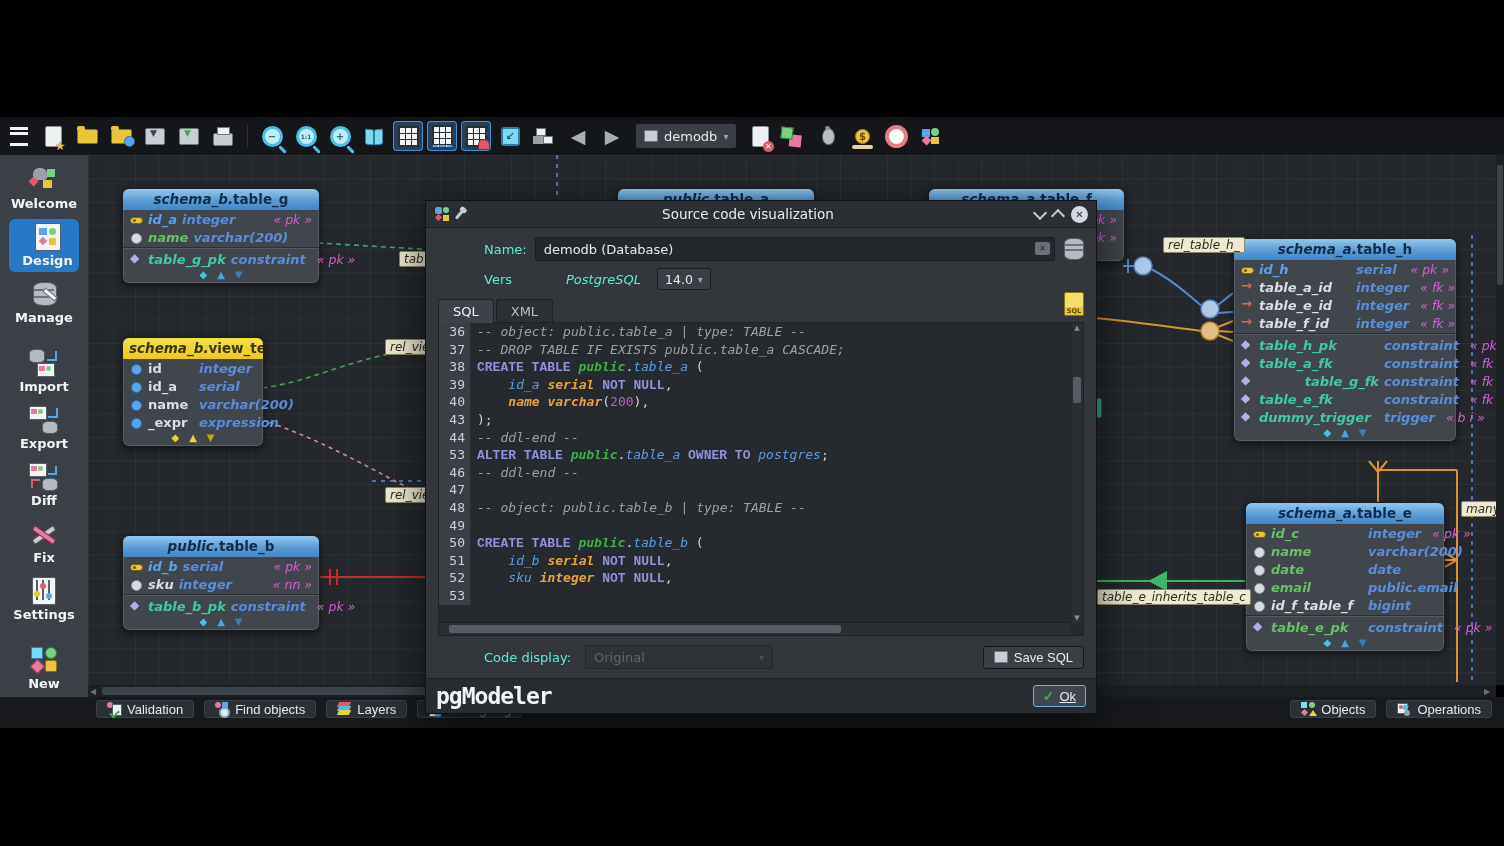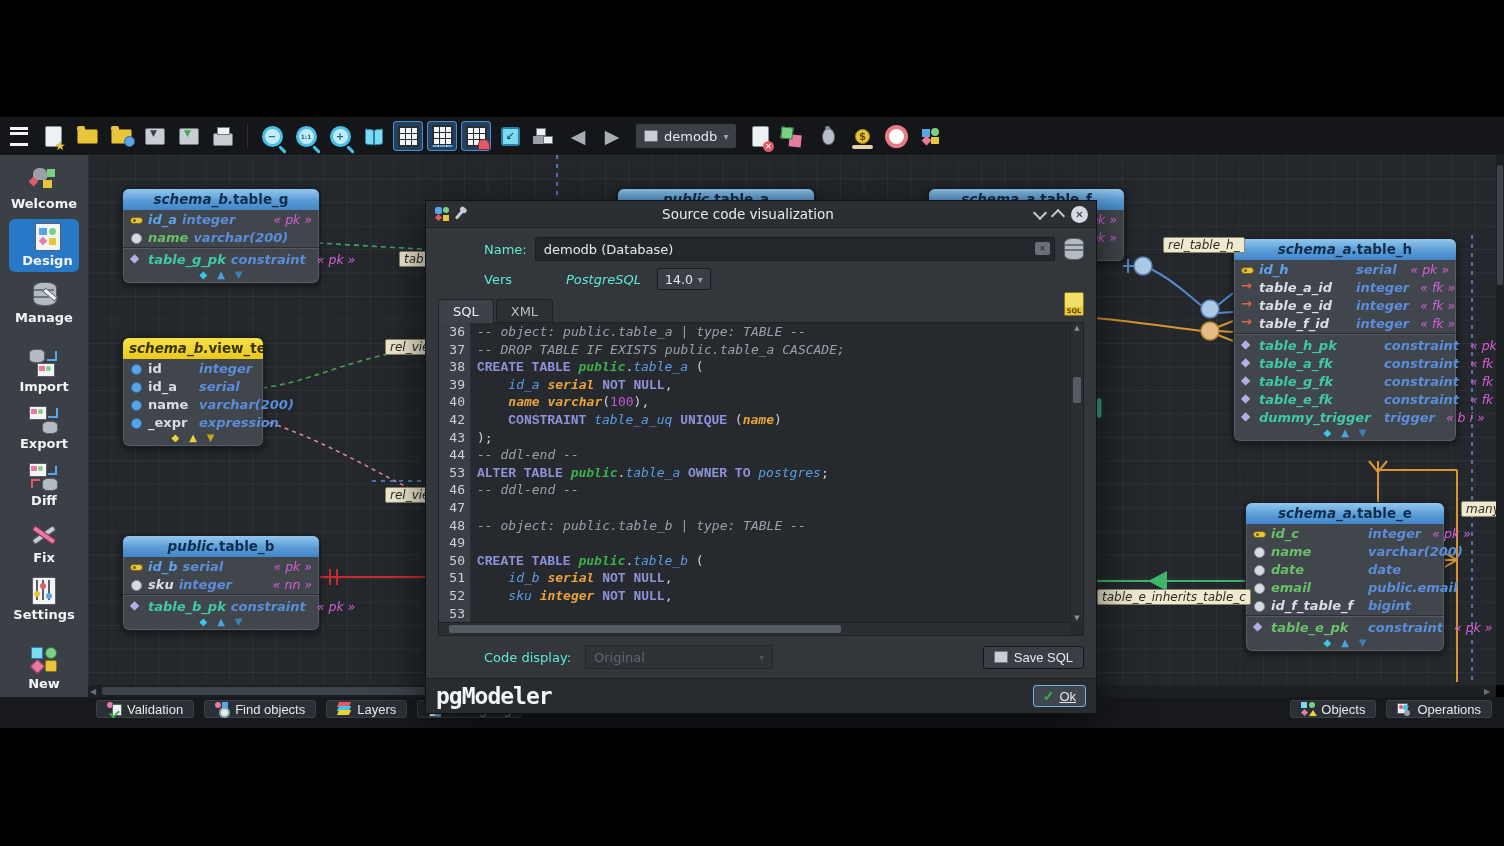--- a/index.html
+++ b/index.html
@@ -521,21 +521,21 @@
           <span class="rb">« pk »</span>
         </div>
         <div class="trow">
           <span class="ic ic-dia"></span>
           <span class="rn" style="color: rgb(63, 201, 165); flex: 0 0 120px;">table_a_fk</span>
           <span class="rt">constraint</span>
           <span class="rb">« fk »</span>
         </div>
         <div class="trow">
           <span class="ic ic-dia"></span>
-          <span class="rn" style="color: rgb(63, 201, 165); flex: 0 0 120px;">table_g_fk</span>
+          <span class="rn" style="color: rgb(63, 201, 165); flex: 0 0 120px; text-align: right;">table_g_fk</span>
           <span class="rt">constraint</span>
           <span class="rb">« fk »</span>
         </div>
         <div class="trow">
           <span class="ic ic-dia"></span>
           <span class="rn" style="color: rgb(63, 201, 165); flex: 0 0 120px;">table_e_fk</span>
           <span class="rt">constraint</span>
           <span class="rb">« fk »</span>
         </div>
         <div class="trow">
@@ -652,22 +652,21 @@
     <div id="tabs">
       <span class="tab active">SQL</span>
       <span class="tab inactive">XML</span>
     </div>
     <div id="codeframe">
       <div id="codelines">
           <div class="cl"><span class="ln">36</span><span class="ctext"><span class="c">-- object: public.table_a | type: TABLE --</span></span></div>
           <div class="cl"><span class="ln">37</span><span class="ctext"><span class="c">-- DROP TABLE IF EXISTS public.table_a CASCADE;</span></span></div>
           <div class="cl"><span class="ln">38</span><span class="ctext"><span class="k">CREATE TABLE </span><span class="s">public</span><span class="p">.</span><span class="o">table_a</span><span class="p"> (</span></span></div>
           <div class="cl"><span class="ln">39</span><span class="ctext"><span class="p">    </span><span class="o">id_a</span><span class="p"> </span><span class="t">serial</span><span class="p"> </span><span class="k">NOT NULL</span><span class="p">,</span></span></div>
-          <div class="cl"><span class="ln">40</span><span class="ctext"><span class="p">    </span><span class="t">name</span><span class="p"> </span><span class="t">varchar</span><span class="p">(</span><span class="n">100</span><span class="p">),</span></span></div>
-          <div class="cl"><span class="ln">42</span><span class="ctext"><span class="p">    </span><span class="k">CONSTRAINT </span><span class="o">table_a_uq</span><span class="p"> </span><span class="k">UNIQUE </span><span class="p">(</span><span class="t">name</span><span class="p">)</span></span></div>
+          <div class="cl"><span class="ln">40</span><span class="ctext"><span class="p">    </span><span class="t">name</span><span class="p"> </span><span class="t">varchar</span><span class="p">(</span><span class="n">200</span><span class="p">),</span></span></div>
           <div class="cl"><span class="ln">43</span><span class="ctext"><span class="p">);</span></span></div>
           <div class="cl"><span class="ln">44</span><span class="ctext"><span class="c">-- ddl-end --</span></span></div>
           <div class="cl"><span class="ln">53</span><span class="ctext"><span class="k">ALTER TABLE </span><span class="s">public</span><span class="p">.</span><span class="o">table_a</span><span class="p"> </span><span class="k">OWNER TO </span><span class="o">postgres</span><span class="p">;</span></span></div>
           <div class="cl"><span class="ln">46</span><span class="ctext"><span class="c">-- ddl-end --</span></span></div>
           <div class="cl"><span class="ln">47</span><span class="ctext"></span></div>
           <div class="cl"><span class="ln">48</span><span class="ctext"><span class="c">-- object: public.table_b | type: TABLE --</span></span></div>
           <div class="cl"><span class="ln">49</span></div>
           <div class="cl"><span class="ln">50</span><span class="ctext"><span class="k">CREATE TABLE </span><span class="s">public</span><span class="p">.</span><span class="o">table_b</span><span class="p"> (</span></span></div>
           <div class="cl"><span class="ln">51</span><span class="ctext"><span class="p">    </span><span class="o">id_b</span><span class="p"> </span><span class="t">serial</span><span class="p"> </span><span class="k">NOT NULL</span><span class="p">,</span></span></div>
           <div class="cl"><span class="ln">52</span><span class="ctext"><span class="p">    </span><span class="o">sku</span><span class="p"> </span><span class="t">integer</span><span class="p"> </span><span class="k">NOT NULL</span><span class="p">,</span></span></div>

